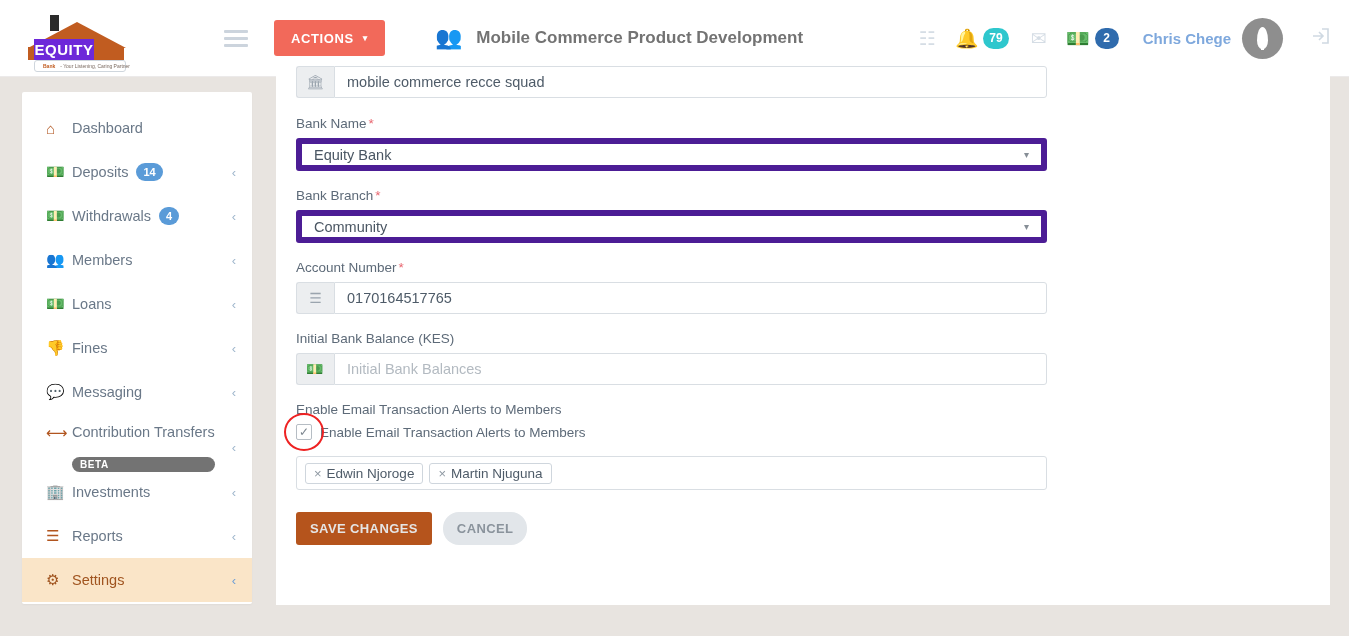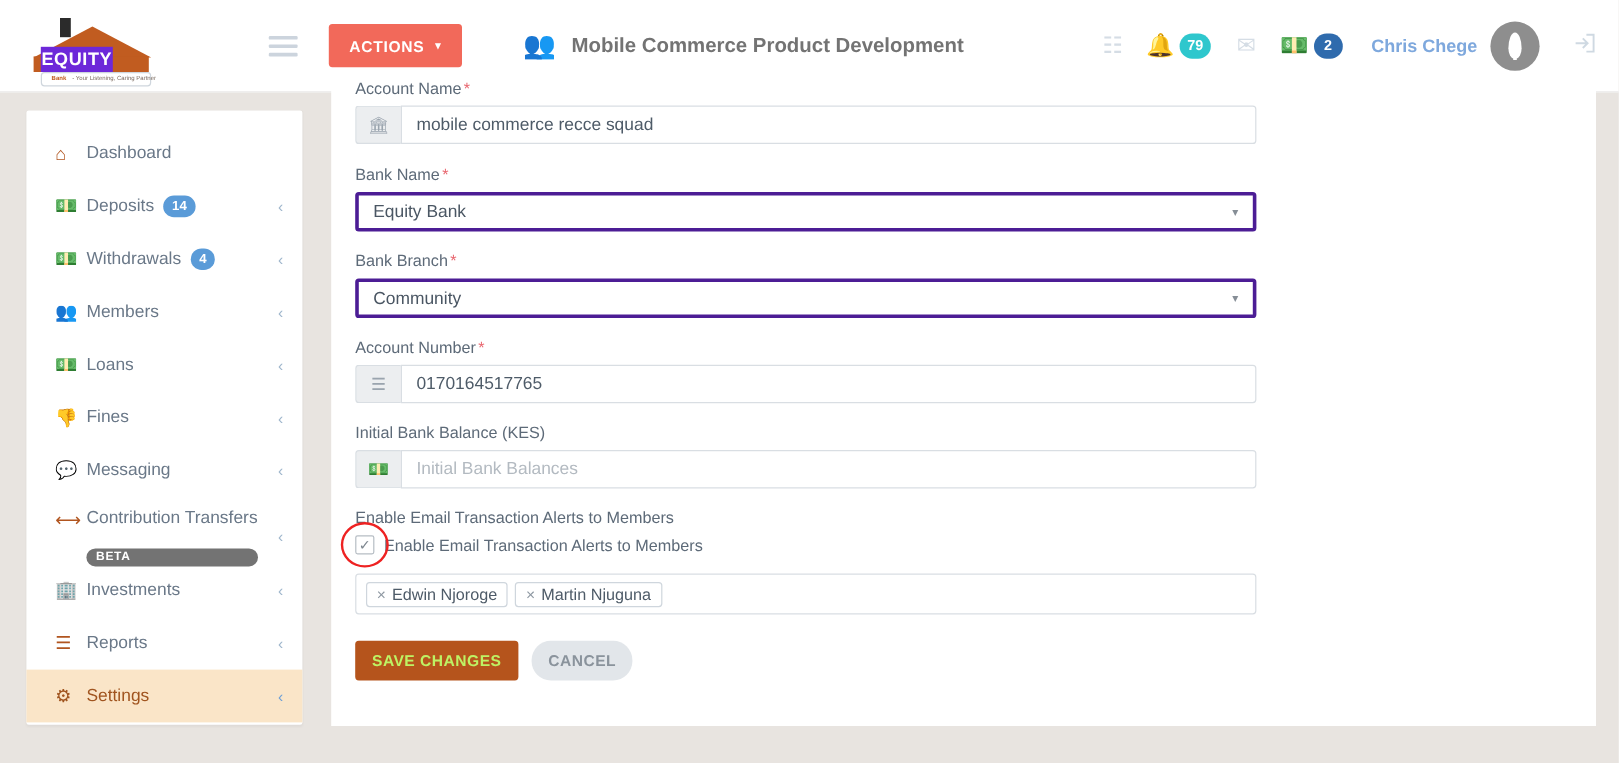--- a/index.html
+++ b/index.html
@@ -136,21 +136,21 @@
     display: flex; align-items: center; justify-content: center; font-size: 14px;
   }
   .txt-input {
     flex: 1; border: 1px solid #d9dee3; border-radius: 0 3px 3px 0;
     padding: 0 12px; font-size: 14.5px; color: #4e5b68;
     font-family: "Liberation Sans", sans-serif; outline: none; background: #fff;
   }
   .txt-input::placeholder { color: #b3bac1; }
 
   .select-box {
-    width: 751px; height: 33px; border: 3px solid #4c1d95; border-radius: 3px;
+    width: 751px; height: 33px; border: 6px solid #4c1d95; border-radius: 3px;
     display: flex; align-items: center; padding: 0 12px; font-size: 14.5px; color: #4a5663;
     background: #fff; cursor: pointer;
   }
   .select-box .scaret { margin-left: auto; color: #868e96; font-size: 10px; }
 
   .check-row { display: flex; align-items: center; position: relative; }
   .chk {
     width: 16px; height: 16px; border: 1px solid #b6bdc4; border-radius: 2px;
     background: #fff; display: flex; align-items: center; justify-content: center;
     color: #7d868f; font-size: 12px; cursor: pointer; flex: none;
@@ -172,21 +172,21 @@
     cursor: pointer;
   }
   .tag .x { color: #8e98a2; font-size: 13px; }
 
   .btn-row { display: flex; gap: 11px; }
   .btn {
     border: none; border-radius: 3px; height: 33px; padding: 0 14px;
     font-size: 13px; font-weight: bold; letter-spacing: .4px; cursor: pointer;
     font-family: "Liberation Sans", sans-serif;
   }
-  .btn-save { background: #b5541c; color: #bef264; }
+  .btn-save { background: #b5541c; color: #e5e5e5; }
   .btn-cancel { background: #e2e6ea; color: #8a939c; border-radius: 16px; }
 </style>
 </head>
 <body>
 
 <div class="topbar">
 
   <div class="logo-wrap">
     <div class="logo">
       <div class="chimney"></div>
@@ -306,21 +306,20 @@
     <span class="nicon">⚙</span>
     <span class="nlabel">Settings</span>
     <span class="chev">‹</span>
   </div>
 </div>
 
 <div class="content-card">
   <div class="form-area">
 
     <div class="form-group" style="margin-top:4px;">
-      <label class="flabel"><span>Account Name</span><span class="req">*</span></label>
       <div class="input-row">
         <span class="input-addon">🏛</span>
         <input class="txt-input" value="mobile commerce recce squad" style="">
       </div>
     </div>
 
     <div class="form-group" style="margin-top:18px;">
       <label class="flabel"><span>Bank Name</span><span class="req">*</span></label>
       <div class="select-box">
         <span>Equity Bank</span>

